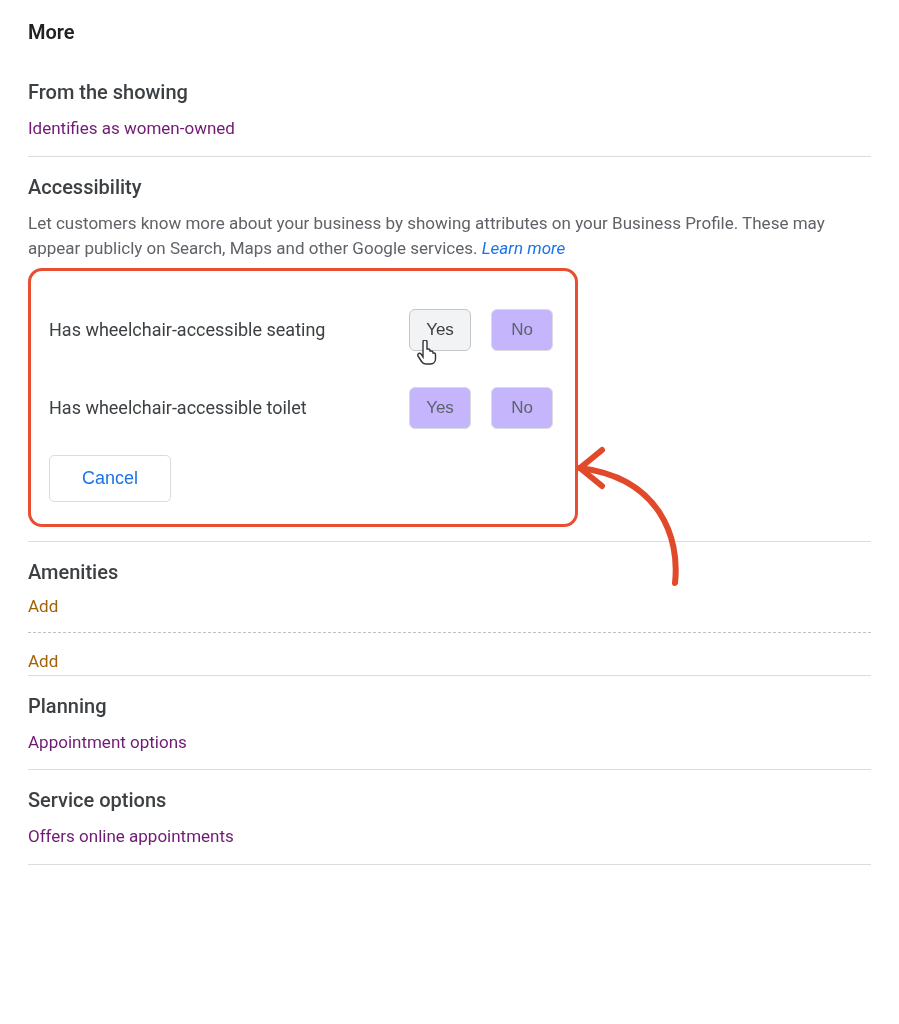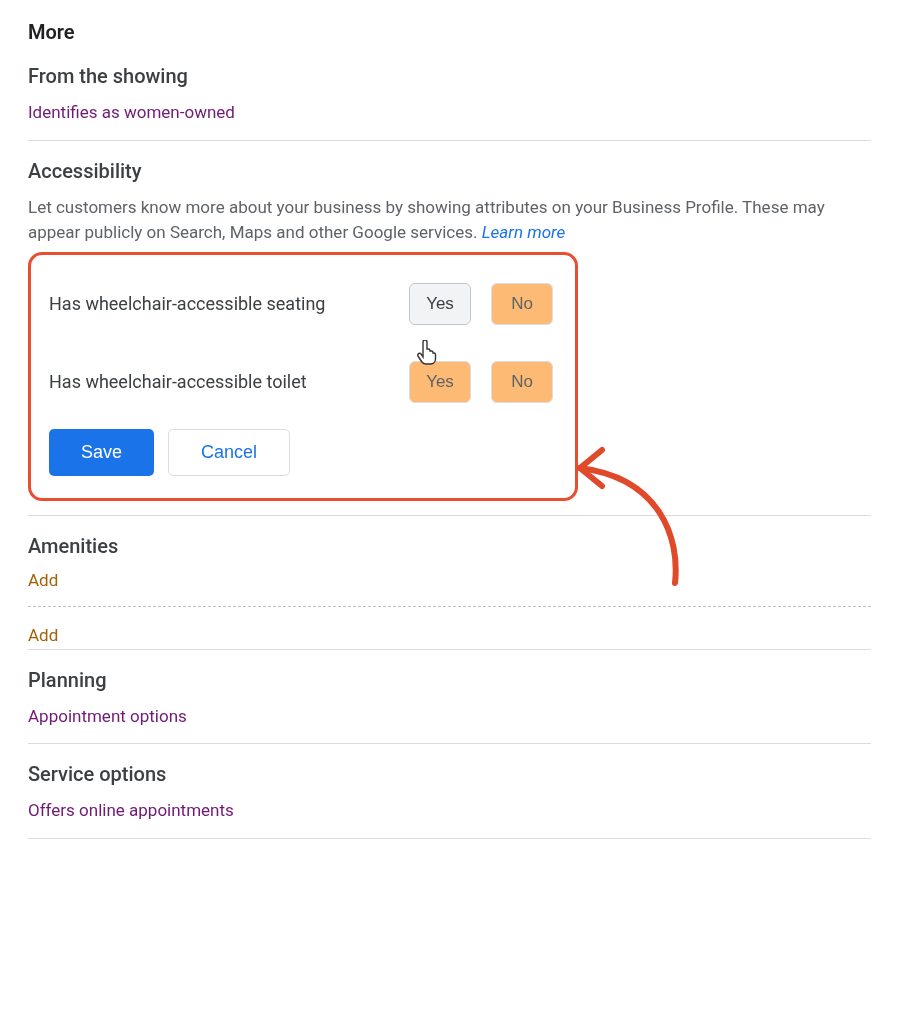--- a/index.html
+++ b/index.html
@@ -11,21 +11,21 @@
       font-family: -apple-system, BlinkMacSystemFont, 'Segoe UI', Roboto, Arial, sans-serif;
       background: #ffffff;
       width: 899px;
       padding: 20px 28px;
       position: relative;
     }
     .section-title-main {
       font-size: 20px;
       font-weight: 600;
       color: #202124;
-      margin-bottom: 20px;
+      margin-bottom: 36px;
     }
     .section-title {
       font-size: 20px;
       font-weight: 500;
       color: #3c4043;
       margin-bottom: 12px;
     }
     .sub-text {
       font-size: 17px;
       color: #701a75;
@@ -49,21 +49,21 @@
       margin: 4px 0 18px 0;
     }
     hr.dashed {
       border: none;
       border-top: 1px dashed #c0c2c5;
       margin: 16px 0 18px 0;
     }
     .highlight-box {
       border: 3px solid #e84e2f;
       border-radius: 14px;
-      padding: 28px 18px 22px 18px;
+      padding: 38px 18px 22px 18px;
       position: relative;
       margin-top: 6px;
       margin-bottom: 8px;
       max-width: 550px;
     }
     .attr-row {
       display: flex;
       align-items: center;
       margin-bottom: 36px;
       position: relative;
@@ -72,21 +72,21 @@
       font-size: 18px;
       color: #3c4043;
       flex: 0 0 360px;
     }
     .yn-group {
       display: flex;
       gap: 20px;
     }
     .yn-btn {
       border: 1px solid #dadce0;
-      background: #fdba74;
+      background: #c4b5fd;
       color: #5f6368;
       font-size: 17px;
       padding: 10px 16px;
       border-radius: 6px;
       cursor: pointer;
       min-width: 62px;
     }
     .yn-btn.selected {
       background: #f1f3f4;
       border-color: #c4c7ca;
@@ -166,21 +166,20 @@
 
   <div class="attr-row" style="margin-bottom:12px;">
     <div class="attr-label">Has wheelchair-accessible toilet</div>
     <div class="yn-group">
       <button class="yn-btn">Yes</button>
       <button class="yn-btn">No</button>
     </div>
   </div>
 
   <div class="action-row">
-    <button class="btn-primary">Save</button>
     <button class="btn-secondary">Cancel</button>
   </div>
 </div>
 
 <svg class="cursor-icon" width="22" height="26" viewBox="0 0 22 26">
   <path d="M7 2 C7 0.9 7.9 0 9 0 C10.1 0 11 0.9 11 2 L11 9 L12.5 9 C13.3 9 14 9.7 14 10.5 L14 11 L15.5 11 C16.3 11 17 11.7 17 12.5 L17 13 L18 13 C18.8 13 19.5 13.7 19.5 14.5 L19.5 19 C19.5 22 17 24 14 24 L10 24 C8 24 6.5 23 5.5 21.5 L2 16 C1.5 15.2 1.8 14 2.8 13.5 C3.6 13.1 4.6 13.4 5.1 14.1 L7 17 L7 2 Z" fill="#ffffff" stroke="#333" stroke-width="1.4"></path>
 </svg>
 
 <svg class="arrow-annotation" width="140" height="160" viewBox="0 0 140 160">
   <path d="M 115 155 C 120 110 100 50 20 40" stroke="#e04a2a" stroke-width="6" fill="none" stroke-linecap="round"></path>

